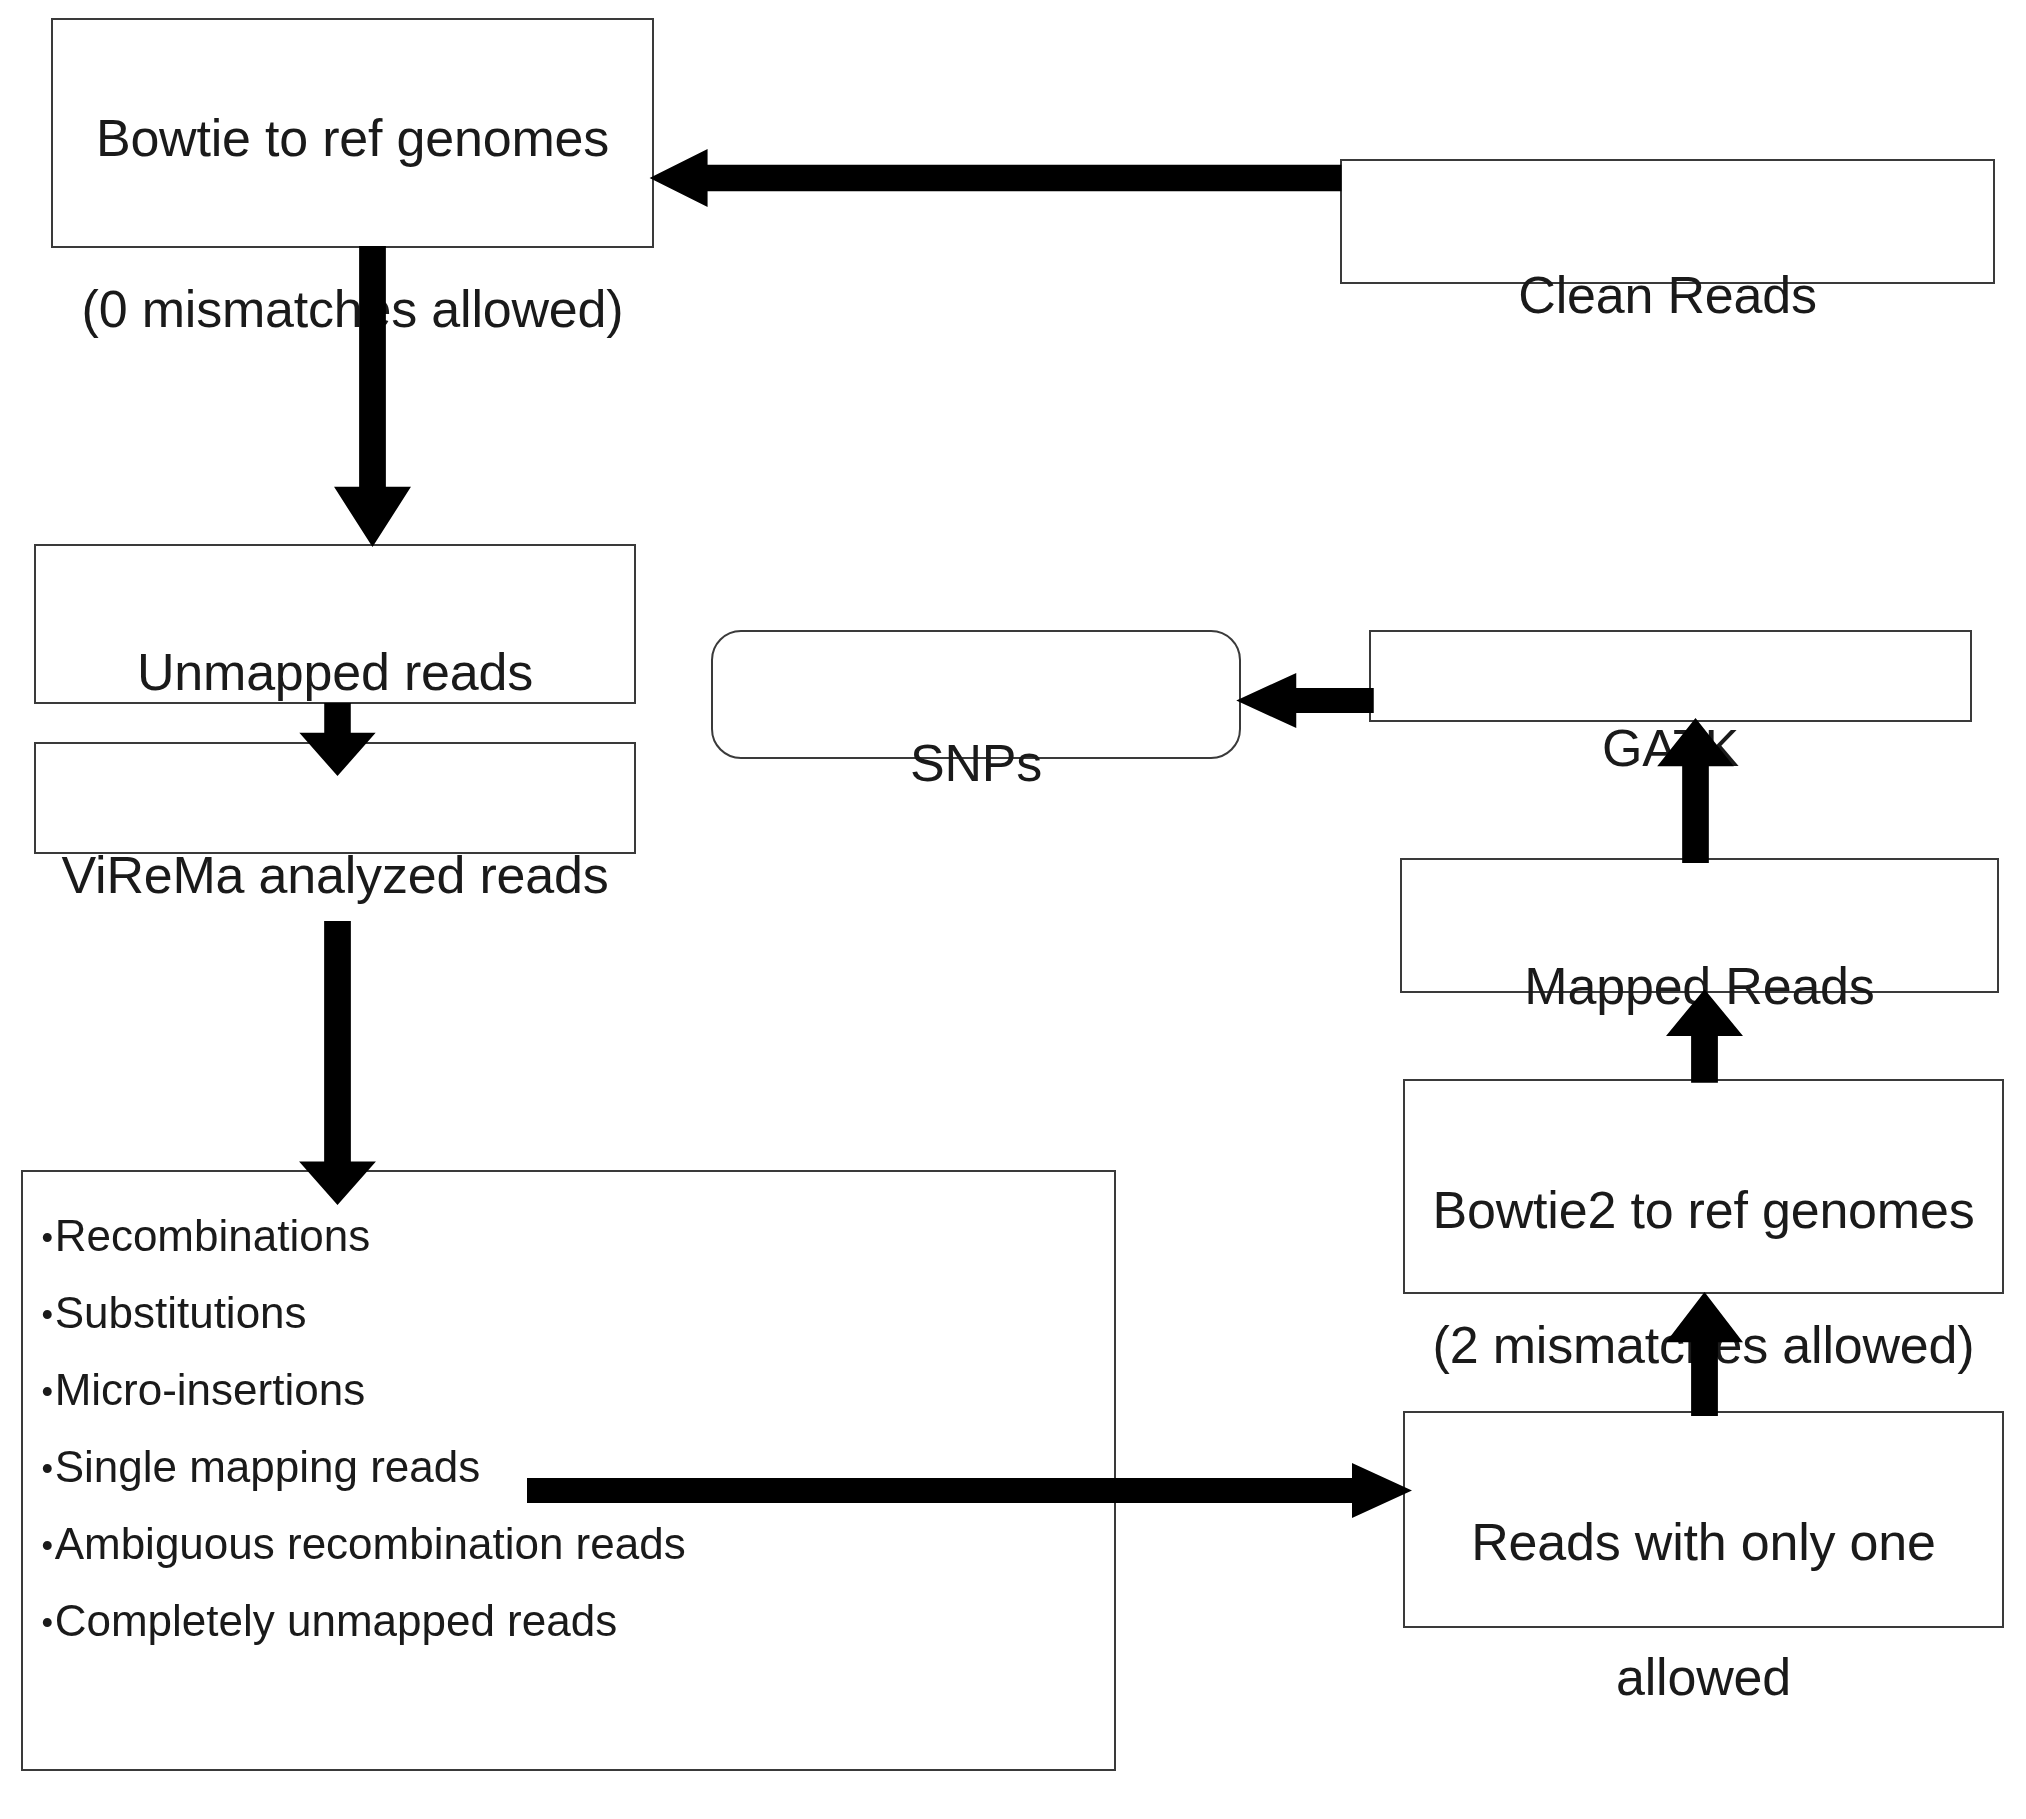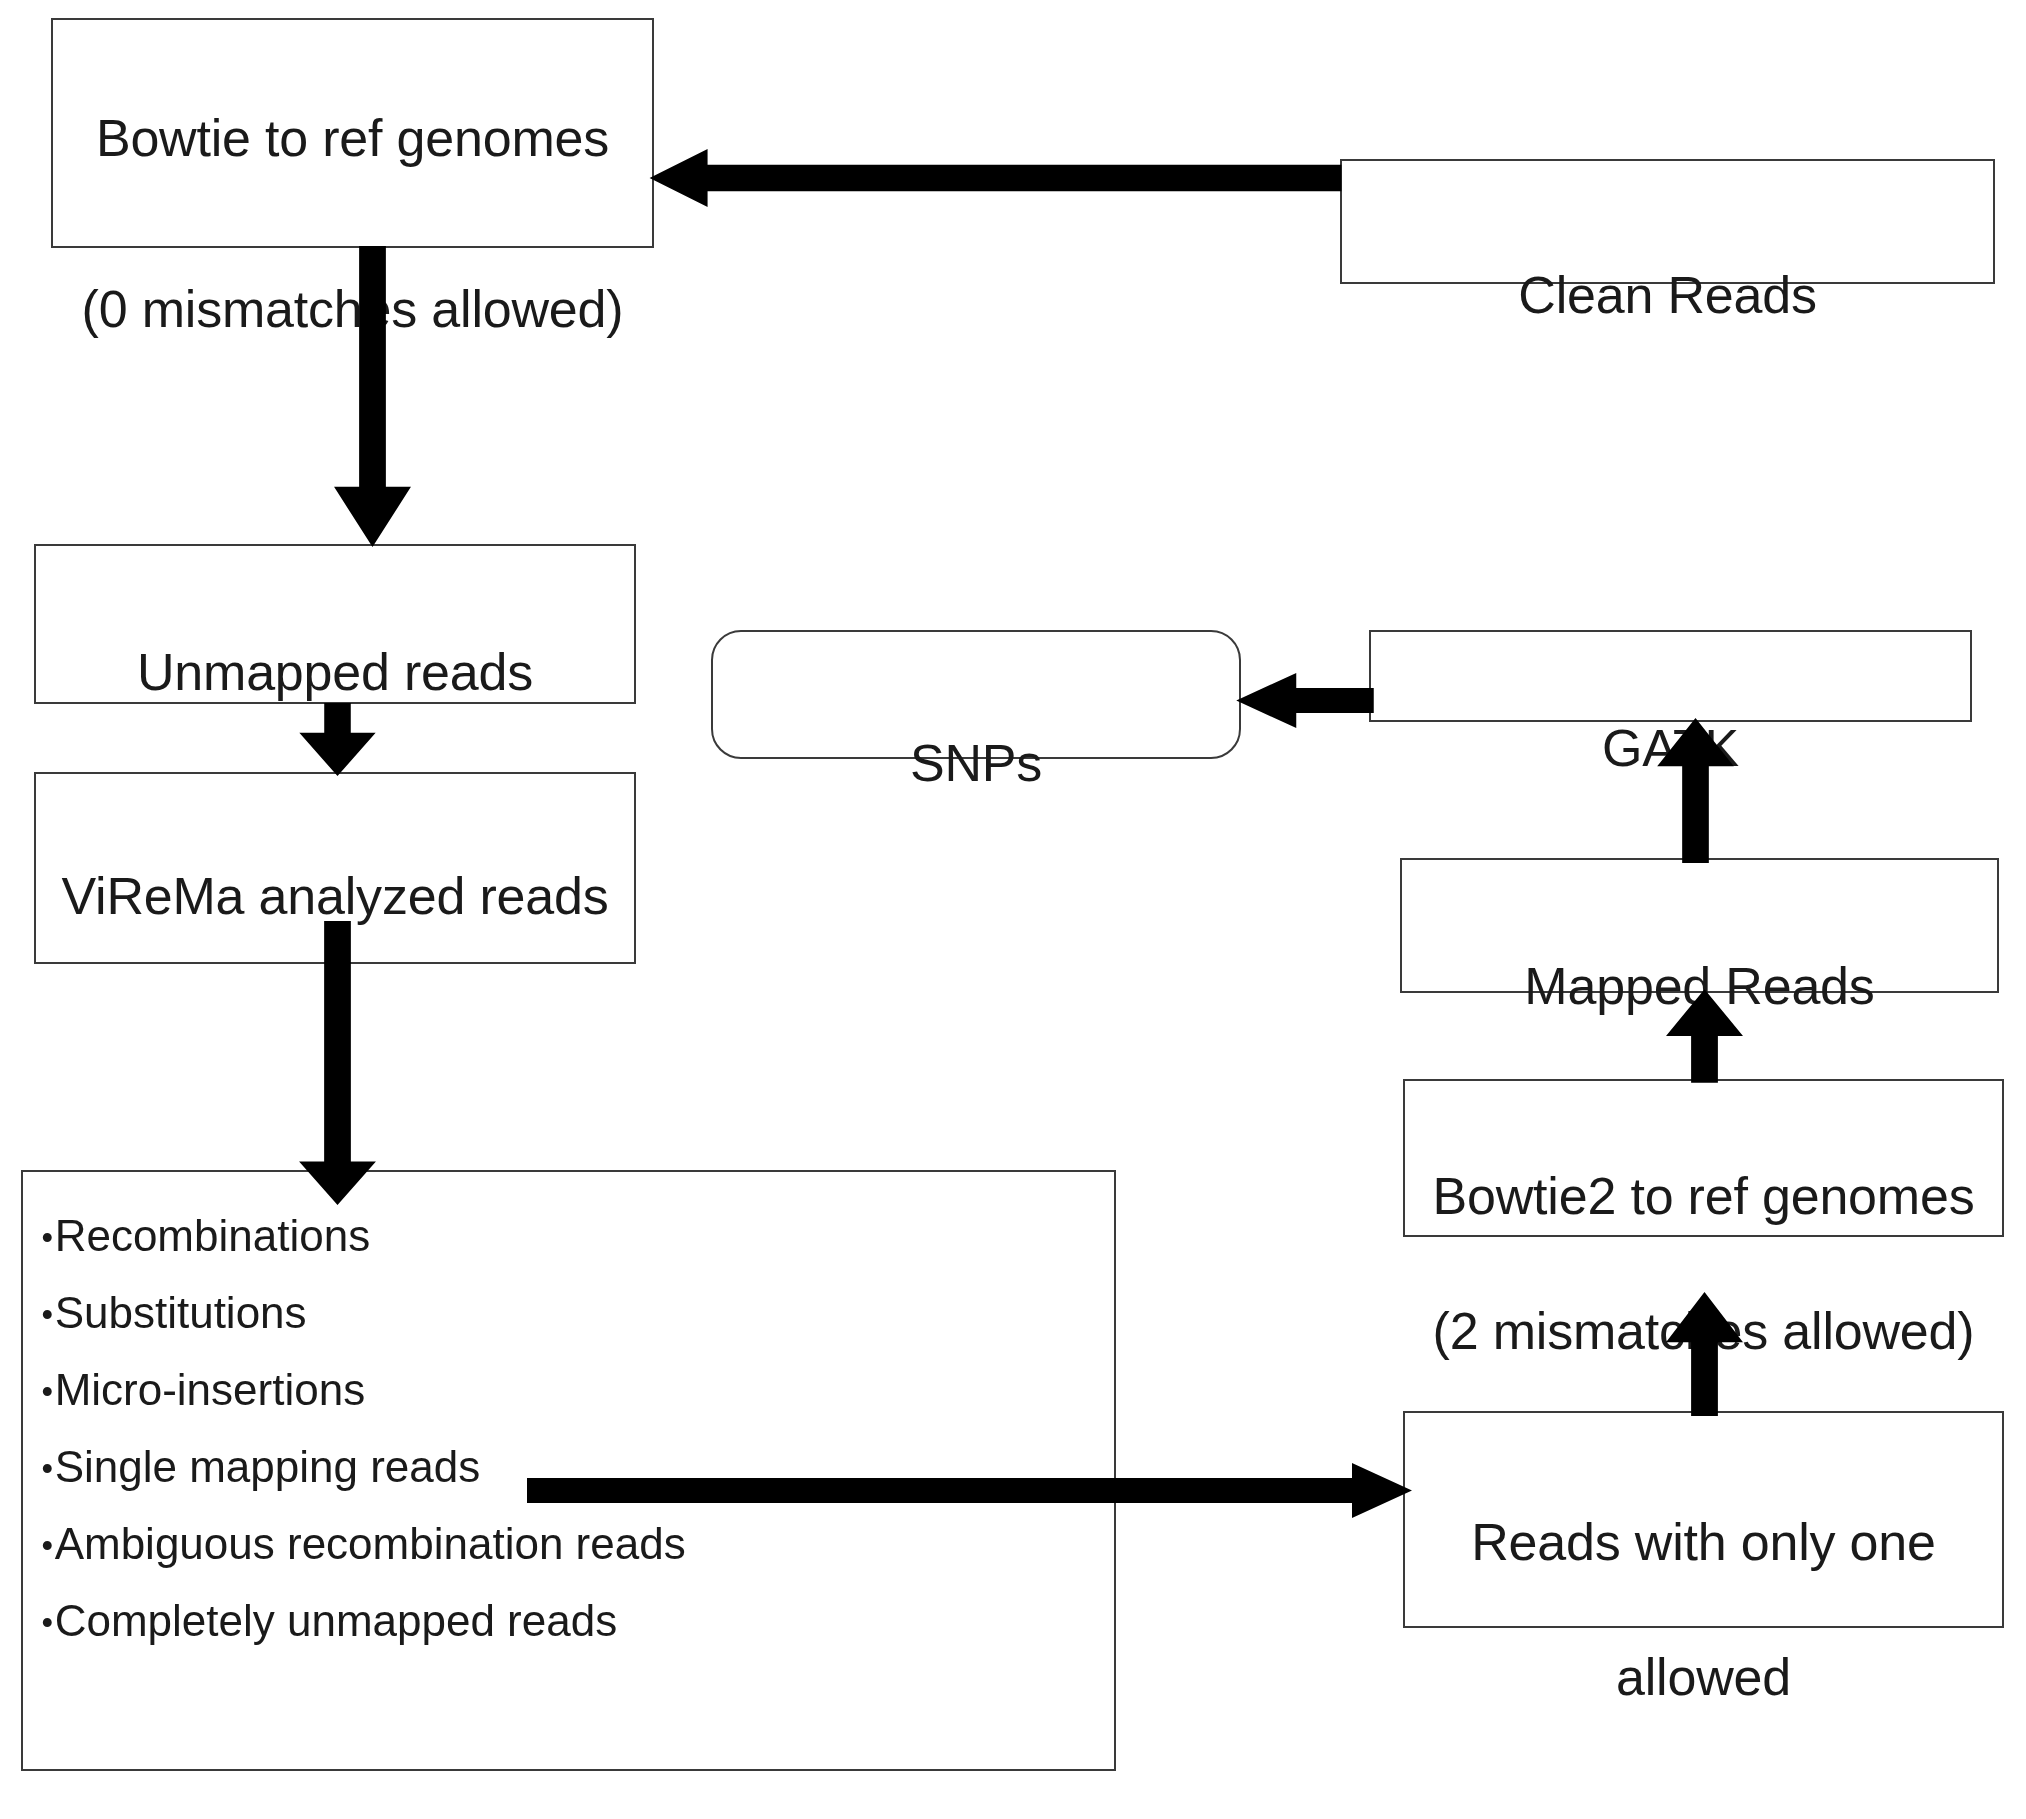--- a/index.html
+++ b/index.html
@@ -73,37 +73,37 @@
   </div>
 
   <div class="node" style="left:1340px; top:119px; width:655px; height:125px; padding-top:33px;margin-top:40px;">
     <span class="line">Clean Reads</span>
   </div>
 
   <div class="node" style="left:34px; top:544px; width:602px; height:160px; padding-top:25px;">
     <span class="line">Unmapped reads</span>
   </div>
 
-  <div class="node" style="left:34px; top:772px; width:602px; height:192px; padding-top:21px;">
+  <div class="node" style="left:34px; top:742px; width:602px; height:112px; padding-top:30px;">
     <span class="line">ViReMa analyzed reads</span>
   </div>
 
   <div class="node" style="left:711px; top:630px; width:530px; height:129px; padding-top:30px;border-radius:30px;">
     <span class="line">SNPs</span>
   </div>
 
   <div class="node" style="left:1369px; top:630px; width:603px; height:92px; padding-top:15px;">
     <span class="line">GATK</span>
   </div>
 
   <div class="node" style="left:1400px; top:858px; width:599px; height:135px; padding-top:25px;">
     <span class="line">Mapped Reads</span>
   </div>
 
-  <div class="node two-line" style="left:1403px; top:1079px; width:601px; height:158px; padding-top:14px;">
+  <div class="node two-line" style="left:1403px; top:1079px; width:601px; height:215px; padding-top:28px;">
     <span class="line">Bowtie2 to ref genomes</span>
     <span class="line">(2 mismatches allowed)</span>
   </div>
 
   <div class="node two-line" style="left:1403px; top:1411px; width:601px; height:217px; padding-top:28px;text-align:center;">
     <span class="line">Reads with only one</span>
     <span class="line">allowed</span>
   </div>
 
   <div class="bullet-box" style="left:21px; top:1170px; width:1095px; height:601px;">

